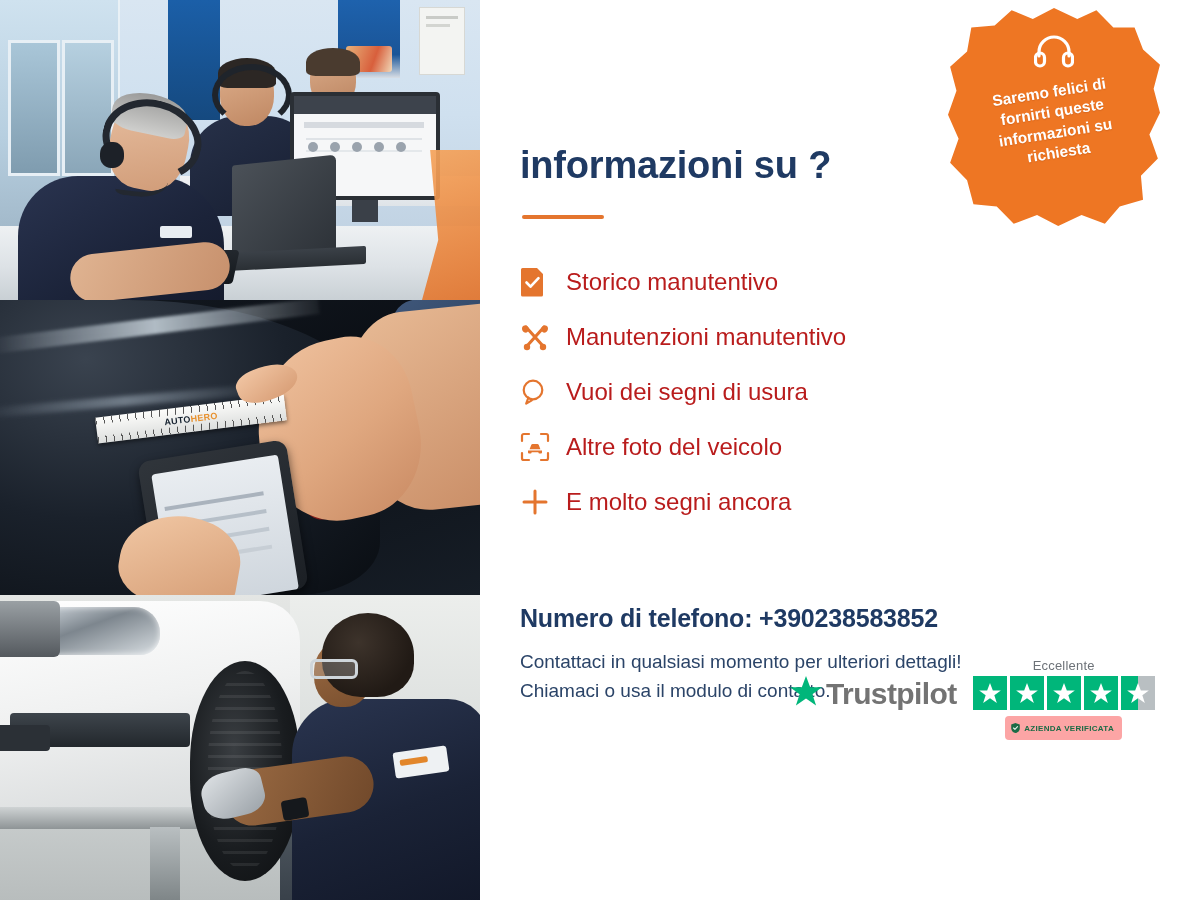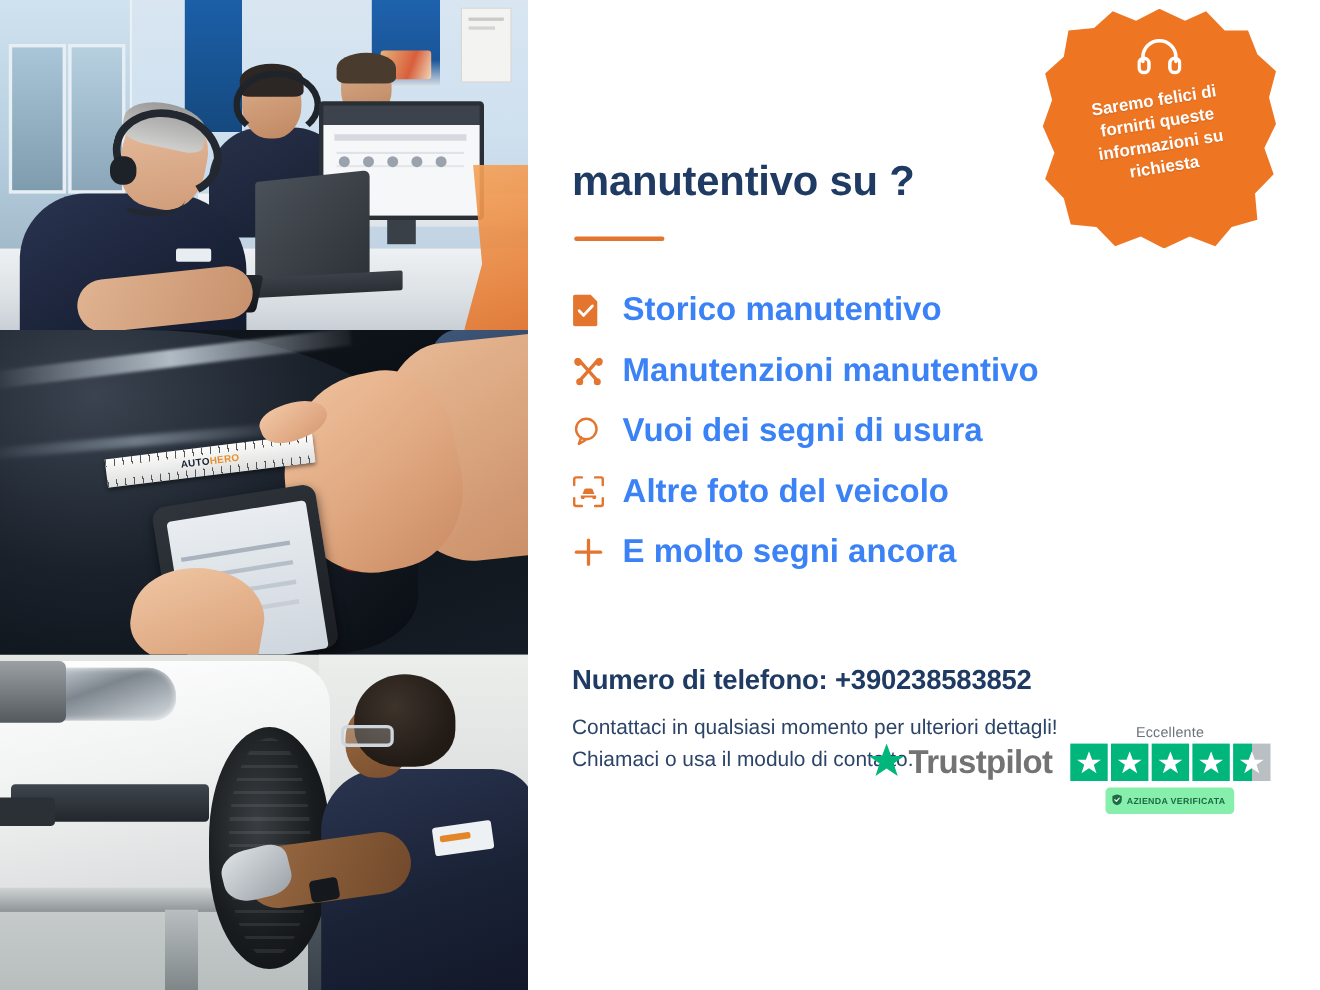--- a/index.html
+++ b/index.html
@@ -439,23 +439,23 @@
   }
   .feature-icon {
     width: 46px;
     flex: 0 0 46px;
     display: flex;
     align-items: center;
     justify-content: flex-start;
     color: #e4752e;
   }
   .feature-label {
-    font-size: 30px;
-    color: #3b82f6;
-    font-weight: 700;
+    font-size: 24px;
+    color: #b91c1c;
+    font-weight: 400;
   }
 
   .phone-block {
     margin-top: 74px;
   }
   .phone-line {
     font-size: 25px;
     font-weight: 700;
     color: #1f3a63;
     margin: 0;
@@ -510,21 +510,21 @@
     background: #00b67a;
     display: flex;
     align-items: center;
     justify-content: center;
   }
   .tp-star.half {
     background: linear-gradient(90deg, #00b67a 0 50%, #b9bfc2 50% 100%);
   }
   .tp-verified {
     margin-top: 6px;
-    background: #86efac;
+    background: #fca5a5;
     border-radius: 4px;
     padding: 3px 8px 3px 6px;
     display: flex;
     align-items: center;
     gap: 4px;
   }
   .tp-verified-text {
     font-size: 8px;
     font-weight: 700;
     color: #1c6b45;
@@ -664,21 +664,21 @@
         <div class="p3-mech-glove"></div>
       </div>
     </div>
 
   </div>
 
   <div class="content">
 
     <h1 class="headline">
       <br>
-      <span>manutentivo su ?</span>
+      <span>informazioni su ?</span>
     </h1>
     <div class="headline-rule"></div>
 
     <ul class="feature-list">
 
       <li class="feature-item">
         <span class="feature-icon">
           <svg width="26" height="30" viewBox="0 0 26 30" aria-hidden="true">
             <path d="M3 1h14l6 6v21a1.5 1.5 0 0 1-1.5 1.5h-19A1.5 1.5 0 0 1 1 28V2.5A1.5 1.5 0 0 1 2.5 1z" fill="#e4752e"></path>
             <path d="M6.5 15.5l4 4.2 8-8.6" fill="none" stroke="#ffffff" stroke-width="2.6" stroke-linecap="round" stroke-linejoin="round"></path>

